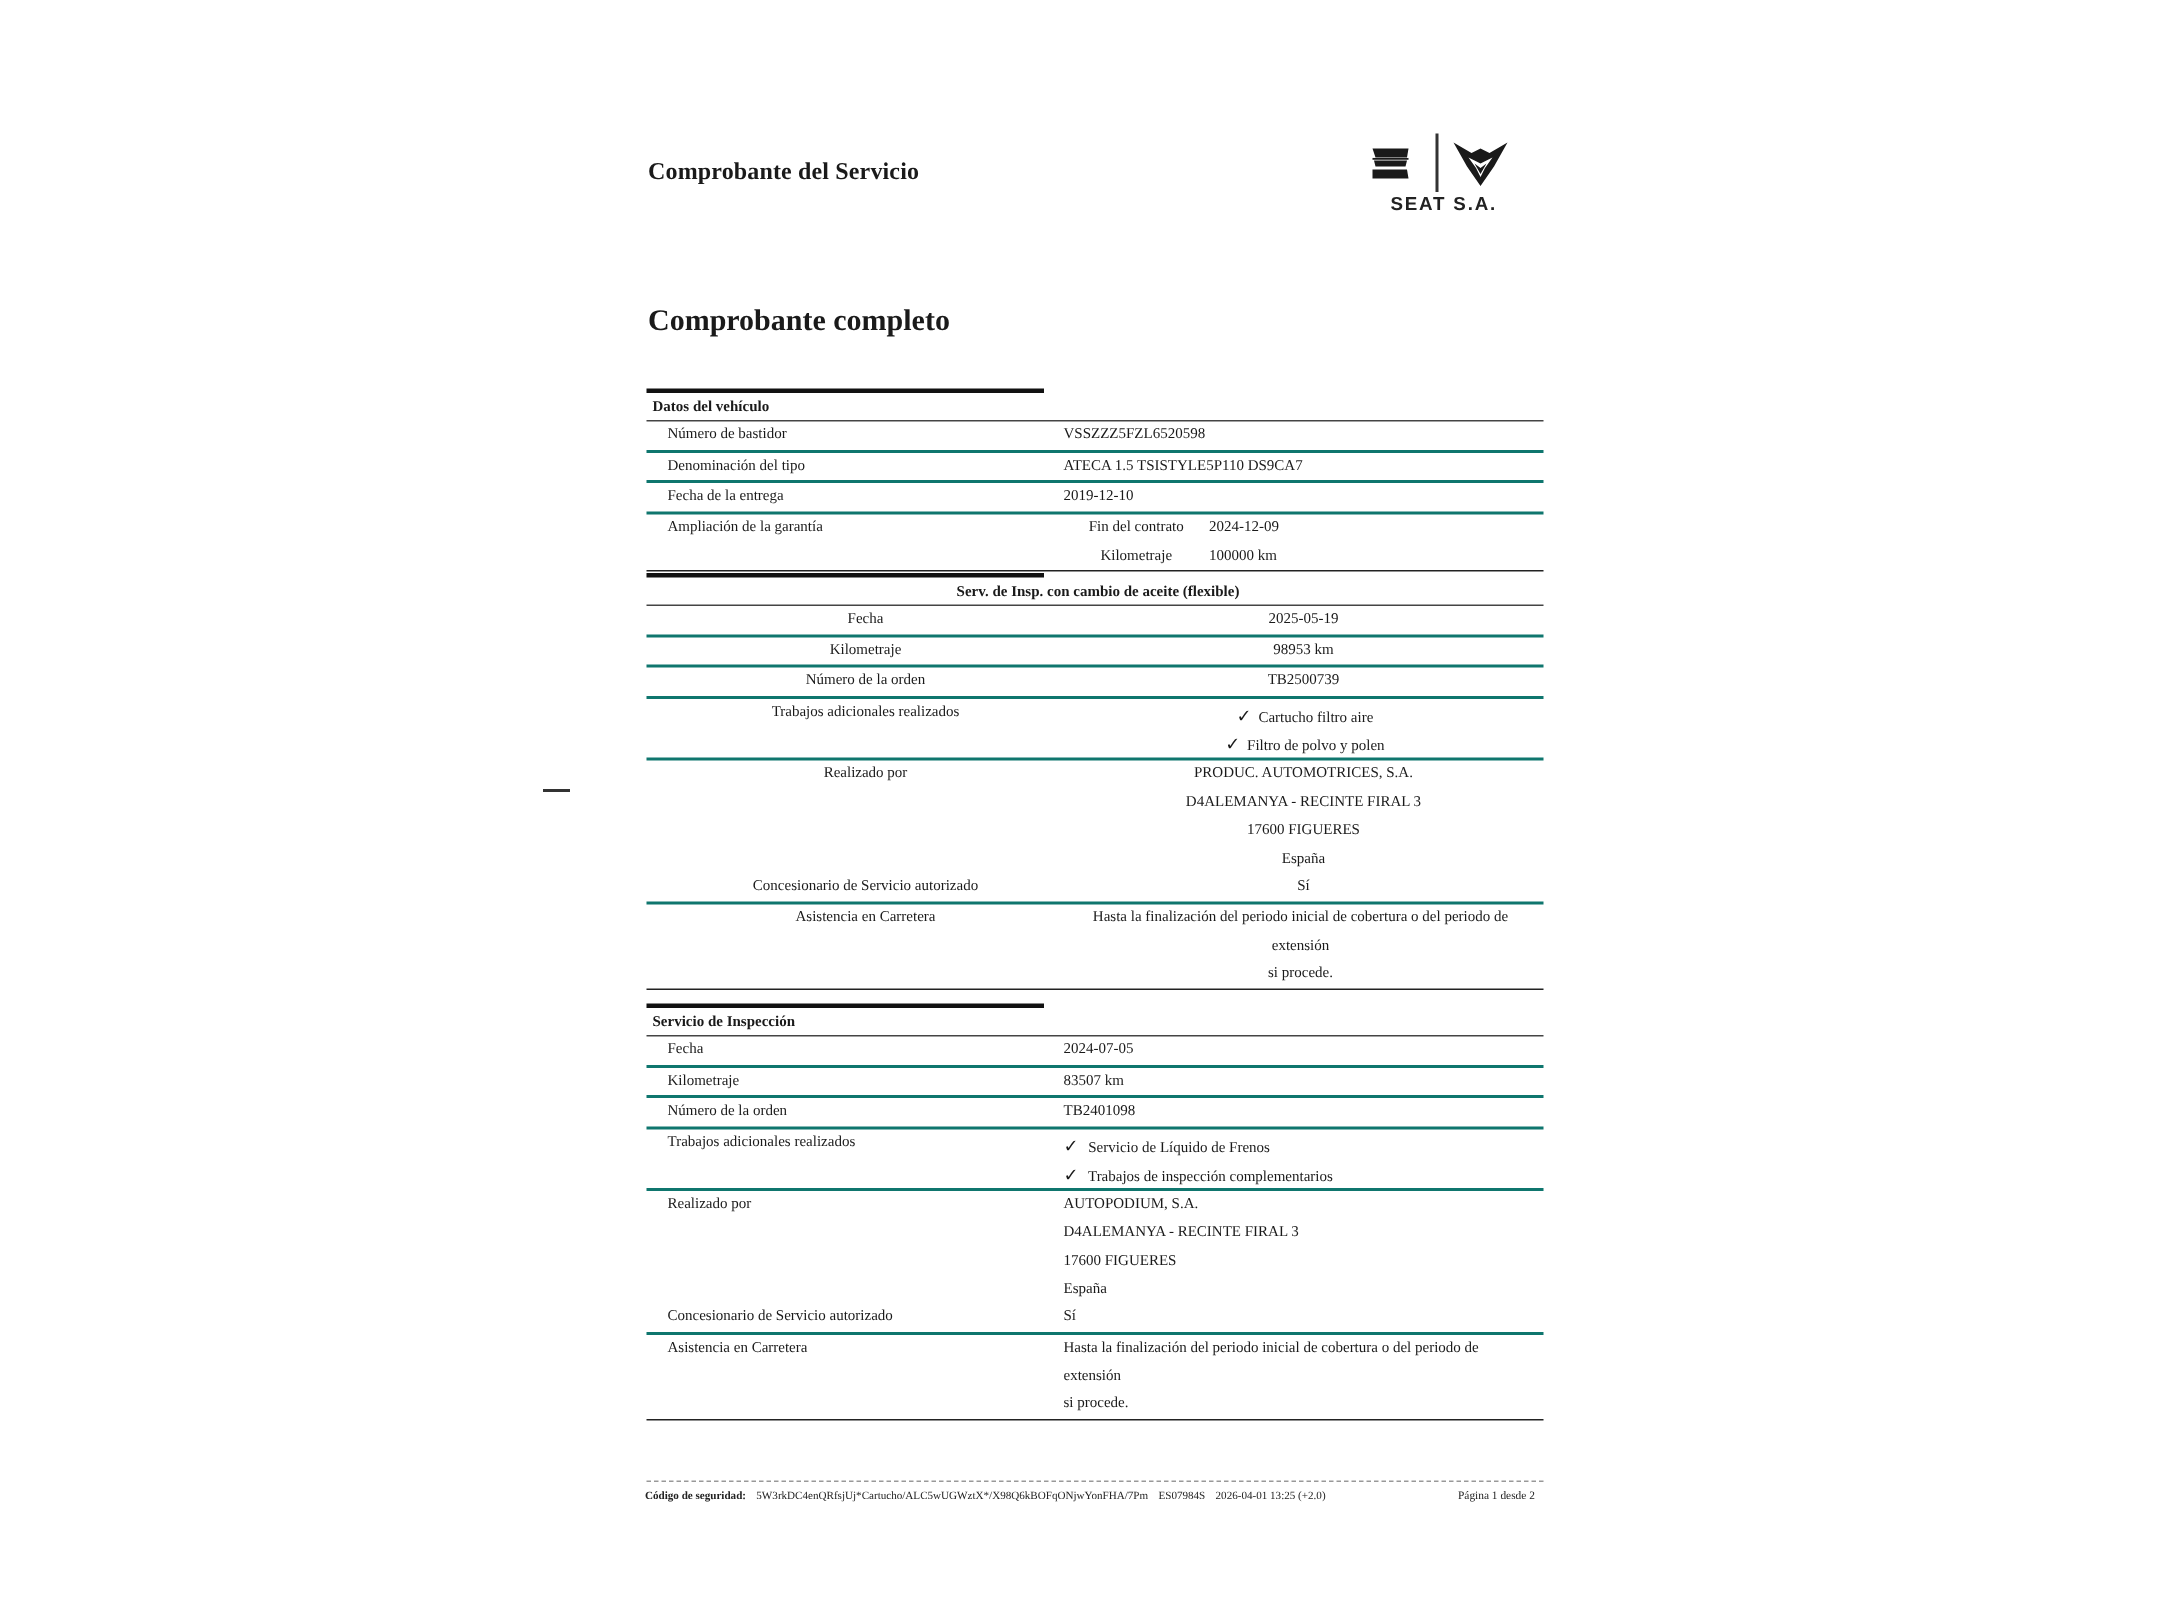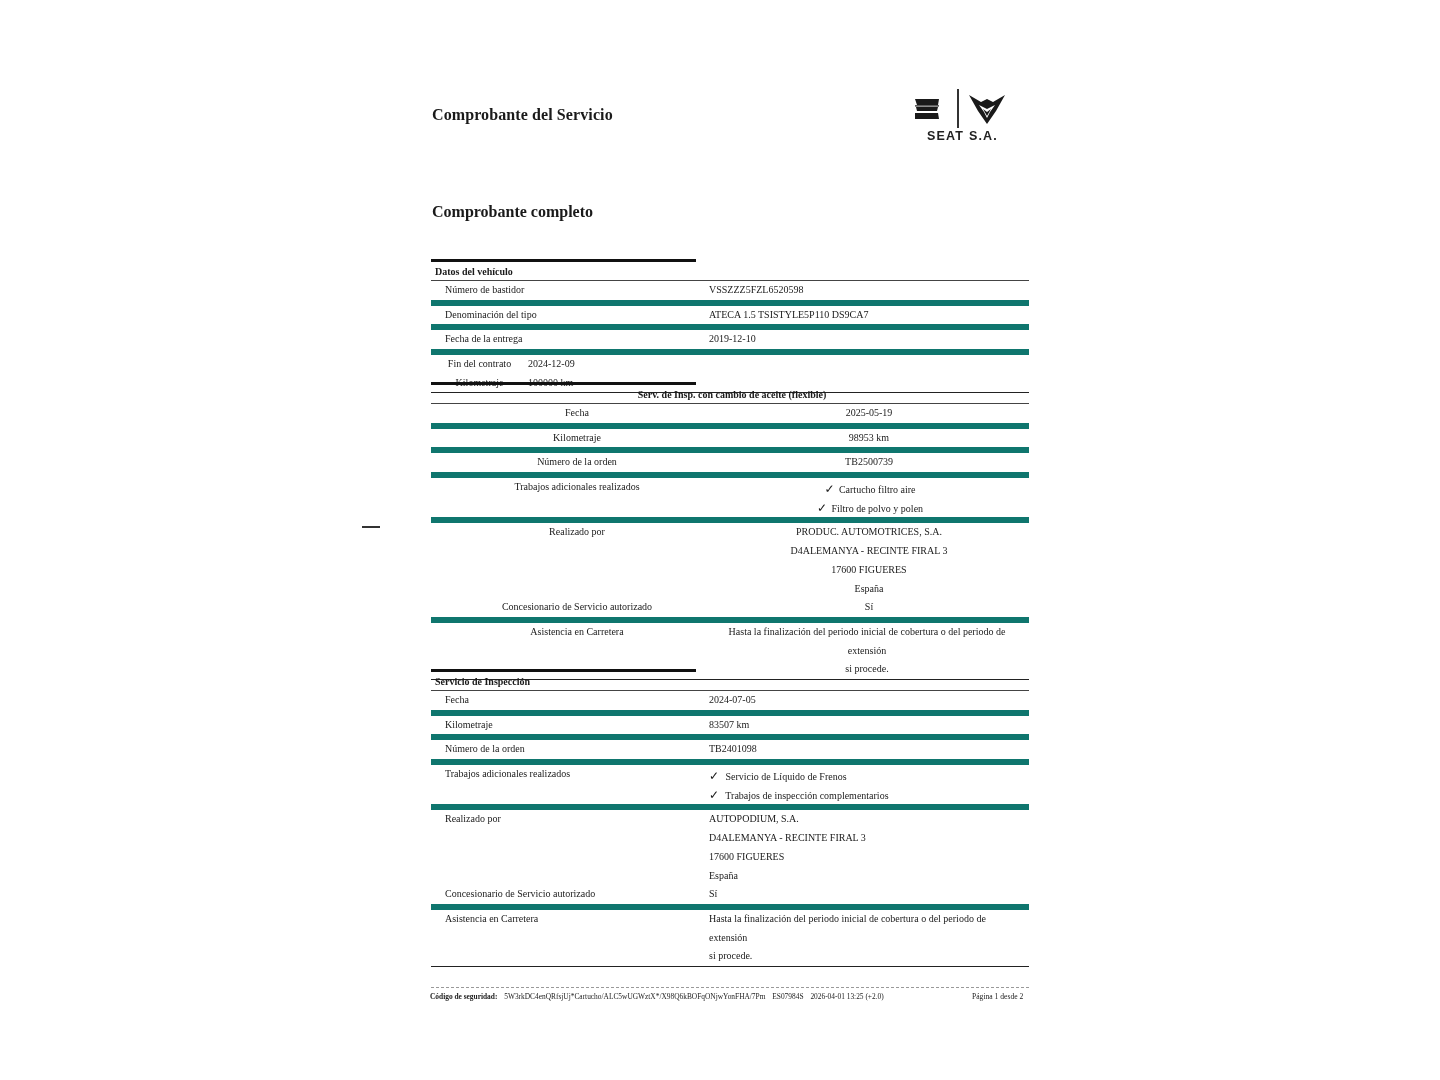--- a/index.html
+++ b/index.html
@@ -6,37 +6,37 @@
     body {
       width: 1440px; height: 1080px; background: #ffffff; position: relative;
       font-family: "Liberation Serif", serif; color: #1a1a1a; overflow: hidden;
     }
     .page { position: absolute; left: 0; top: 0; width: 1440px; height: 976px; }
     .title-main {
       position: absolute; left: 432px; top: 106px; font-size: 16px; font-weight: bold;
       letter-spacing: 0.1px;
     }
     .title-sub {
-      position: absolute; left: 432px; top: 203px; font-size: 16px; font-weight: bold; text-align: center;
+      position: absolute; left: 432px; top: 203px; font-size: 20px; font-weight: bold; text-align: center;
     }
     .logo-block { position: absolute; left: 908px; top: 88px; width: 110px; height: 80px; }
     .logo-seat { position: absolute; left: 5px; top: 9px; width: 28px; height: 24px; }
     .logo-sep { position: absolute; left: 49px; top: 1px; width: 1.5px; height: 39px; background: #333; }
     .logo-cupra { position: absolute; left: 60px; top: 5px; width: 38px; height: 32px; }
     .logo-text {
       position: absolute; left: 19px; top: 41px; font-family: "Liberation Sans", sans-serif;
       font-size: 12.5px; font-weight: bold; letter-spacing: 1.2px; color: #222;
     }
     .section { position: absolute; left: 431px; width: 598px; }
     .section-topbar { height: 3px; width: 265px; background: #111; }
     .section-header {
       font-size: 10px; font-weight: bold; height: 18px; line-height: 19px; padding-left: 4px;
       border-bottom: 1px solid #444;
     }
-    .row { display: flex; border-bottom: 6px solid #0f766e; font-size: 10px; }
+    .row { display: flex; border-bottom: 2px solid #0f766e; font-size: 10px; }
     .row.last { border-bottom: 1.5px solid #222; }
     .row .lbl { width: 264px; padding-left: 14px; line-height: 18.7px; }
     .row .val { flex: 1; }
     .row .val .line { line-height: 18.7px; height: 18.7px; }
     .kv { display: flex; }
     .kv .k { width: 97px; text-align: center; }
     .check { display: inline-block; width: 14px; font-size: 12px; }
     .val .wrap { line-height: 18.7px; padding-right: 4px; }
     .stray-dash { position: absolute; left: 362px; top: 526px; width: 18px; height: 1.5px; background: #333; }
     .footer-rule {
@@ -91,20 +91,21 @@
           <div class="line">ATECA 1.5 TSISTYLE5P110 DS9CA7</div>
         </div>
     </div>
     <div class="row">
       <div class="lbl">Fecha de la entrega</div>
       <div class="val">
           <div class="line">2019-12-10</div>
         </div>
     </div>
     <div class="row last">
+      <div class="lbl">Ampliación de la garantía</div>
       <div class="val">
         <div class="line kv">
           <span class="k">Fin del contrato</span>
           <span>2024-12-09</span>
         </div>
         <div class="line kv">
           <span class="k">Kilometraje</span>
           <span>100000 km</span>
         </div>
       </div>

